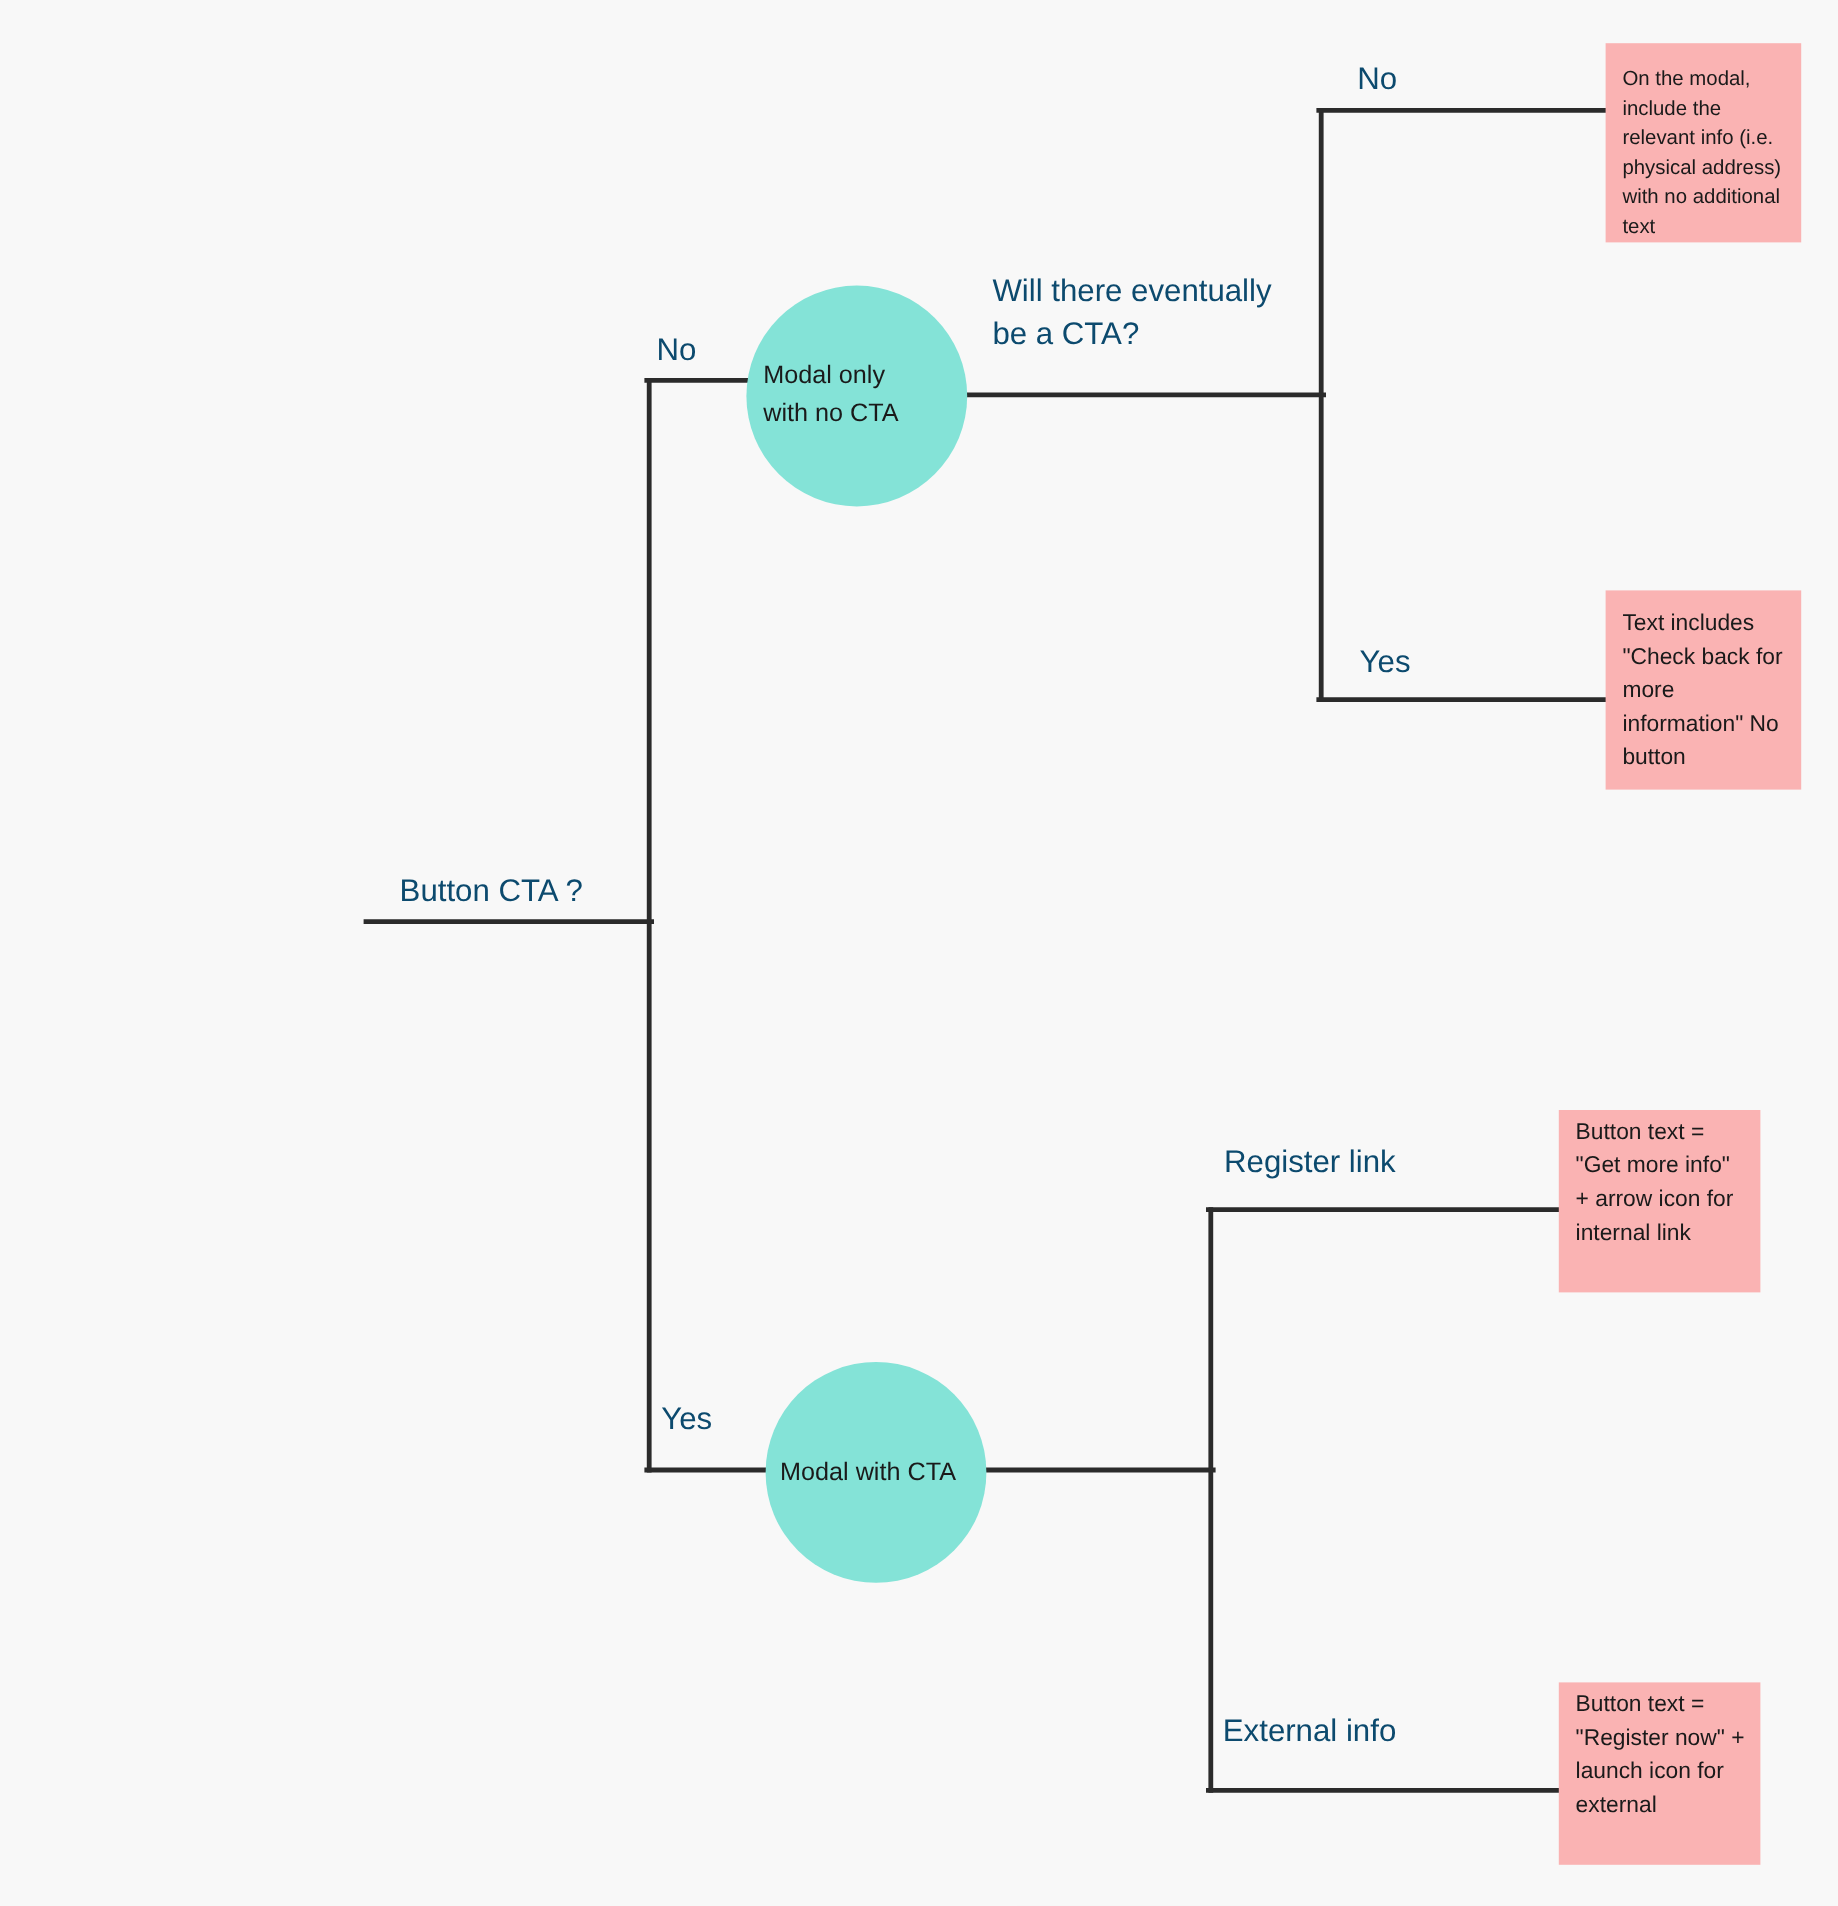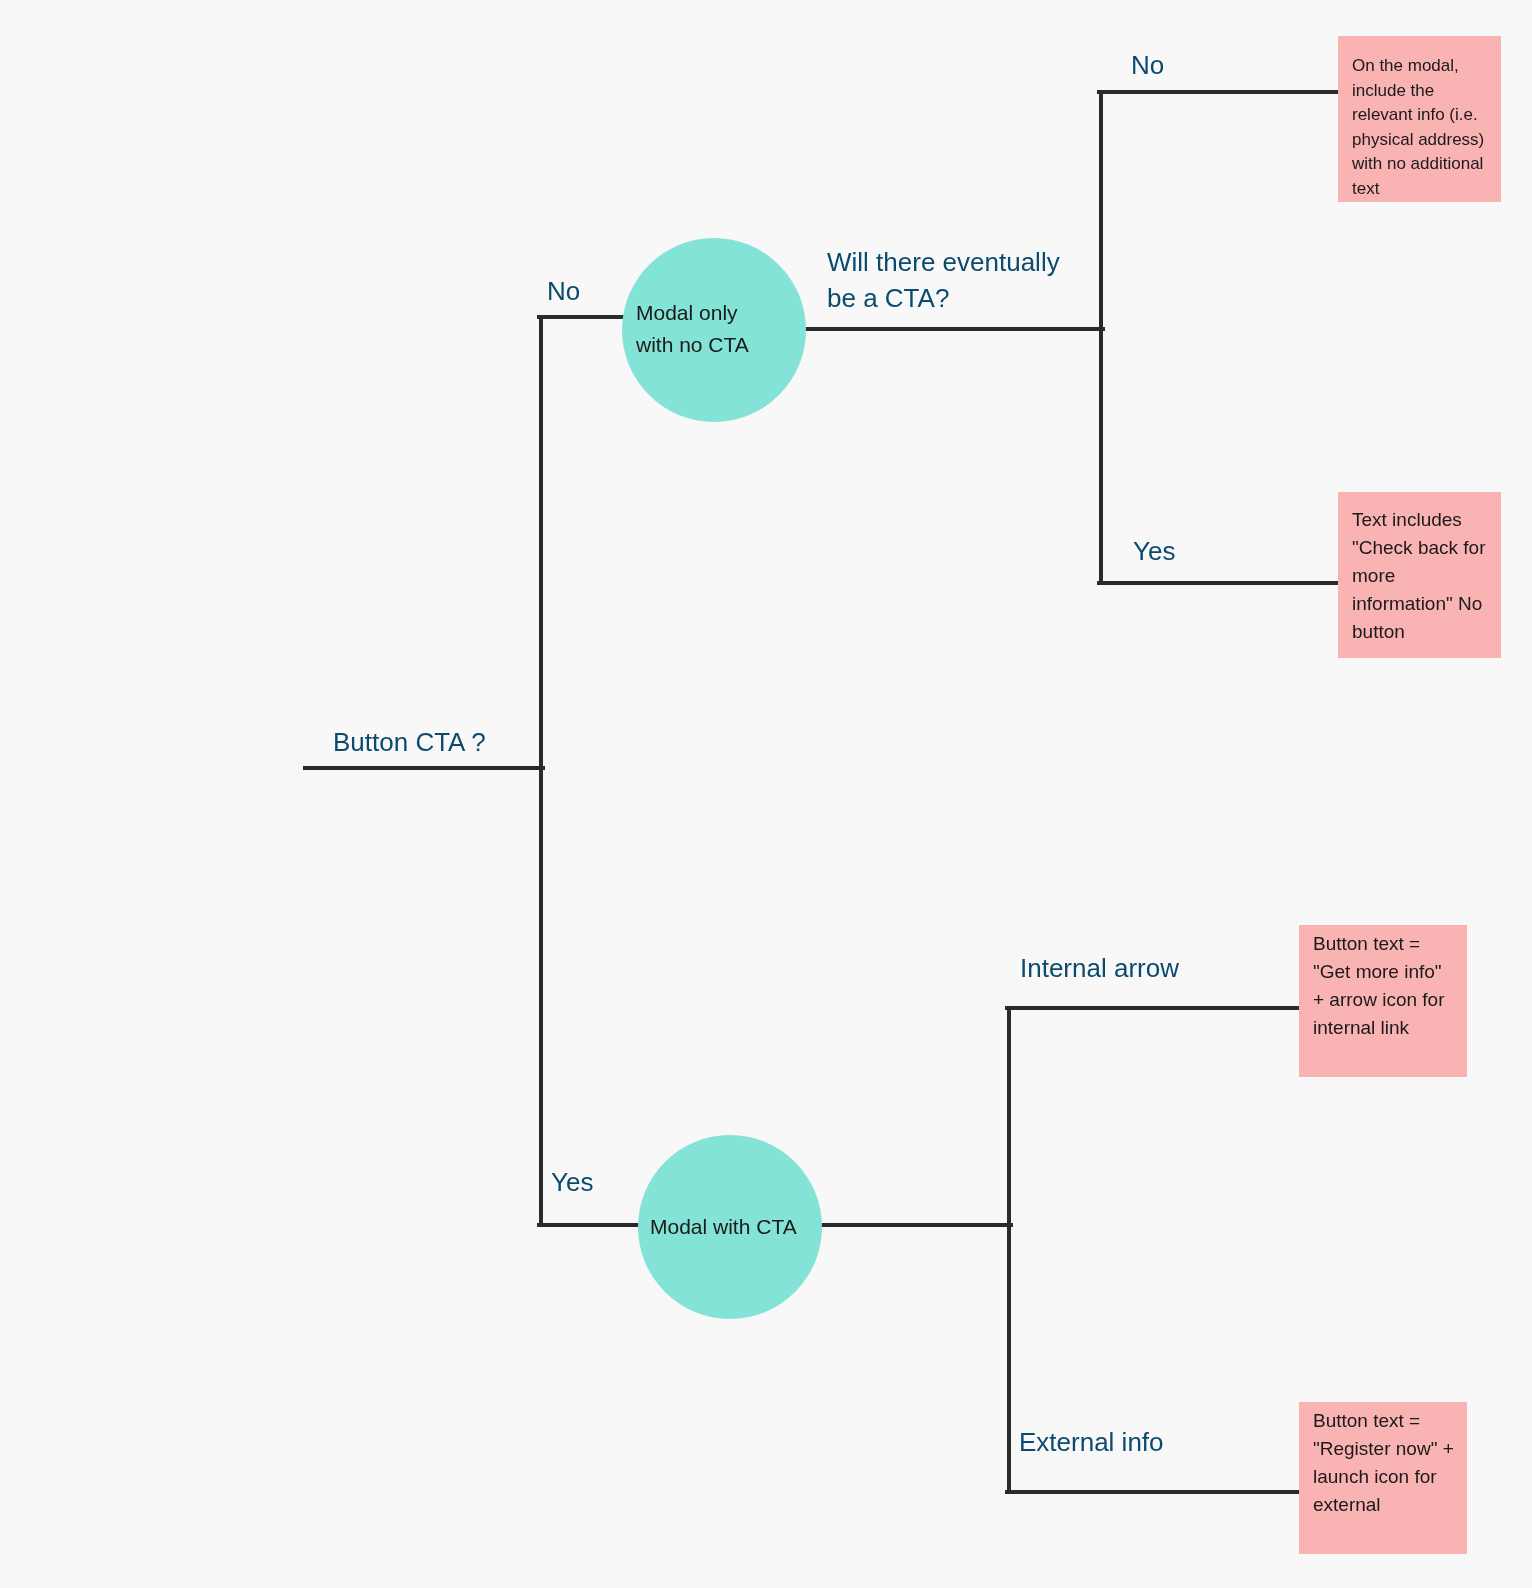--- a/index.html
+++ b/index.html
@@ -135,21 +135,21 @@
   .edge-label {
     position: absolute;
     font-size: 26px;
     line-height: 36px;
     white-space: pre-line;
     color: #0c4a6e;
   }
   #label-primary-cta { left: 333px; top: 724px; }
   #label-branch-no   { left: 547px; top: 273px; }
   #label-branch-yes  { left: 551px; top: 1164px; }
-  #label-will-cta    { left: 827px; top: 244px; }
+  #label-will-cta    { left: 827px; top: 224px; }
   #label-cta-no      { left: 1131px; top: 47px; }
   #label-cta-yes     { left: 1133px; top: 533px; }
   #label-internal    { left: 1020px; top: 950px; }
   #label-external    { left: 1019px; top: 1424px; }
 </style>
 </head>
 <body>
 
 <div id="canvas">
 
@@ -204,17 +204,17 @@
 
   <div id="label-branch-yes" class="edge-label">Yes</div>
 
   <div id="label-will-cta" class="edge-label">Will there eventually
 be a CTA?</div>
 
   <div id="label-cta-no" class="edge-label">No</div>
 
   <div id="label-cta-yes" class="edge-label">Yes</div>
 
-  <div id="label-internal" class="edge-label">Internal arrow</div>
+  <div id="label-internal" class="edge-label">Register link</div>
 
   <div id="label-external" class="edge-label">External info</div>
 
 </div>
 
 </body></html>

